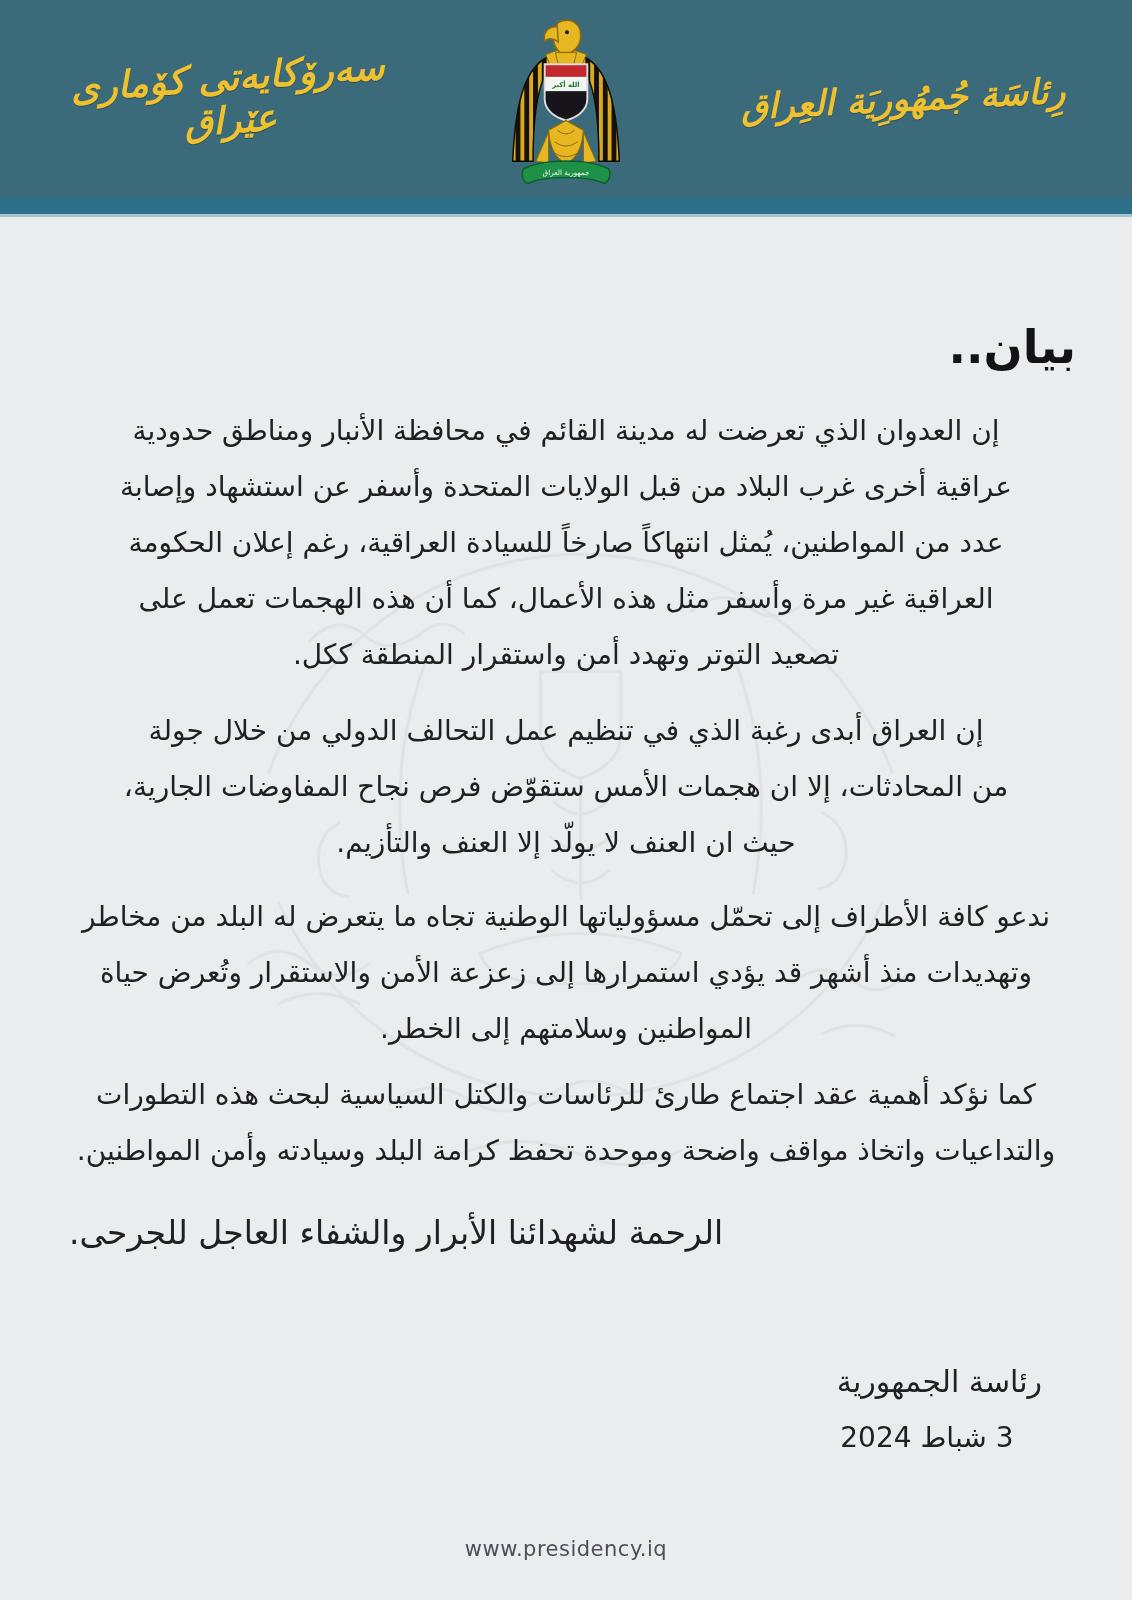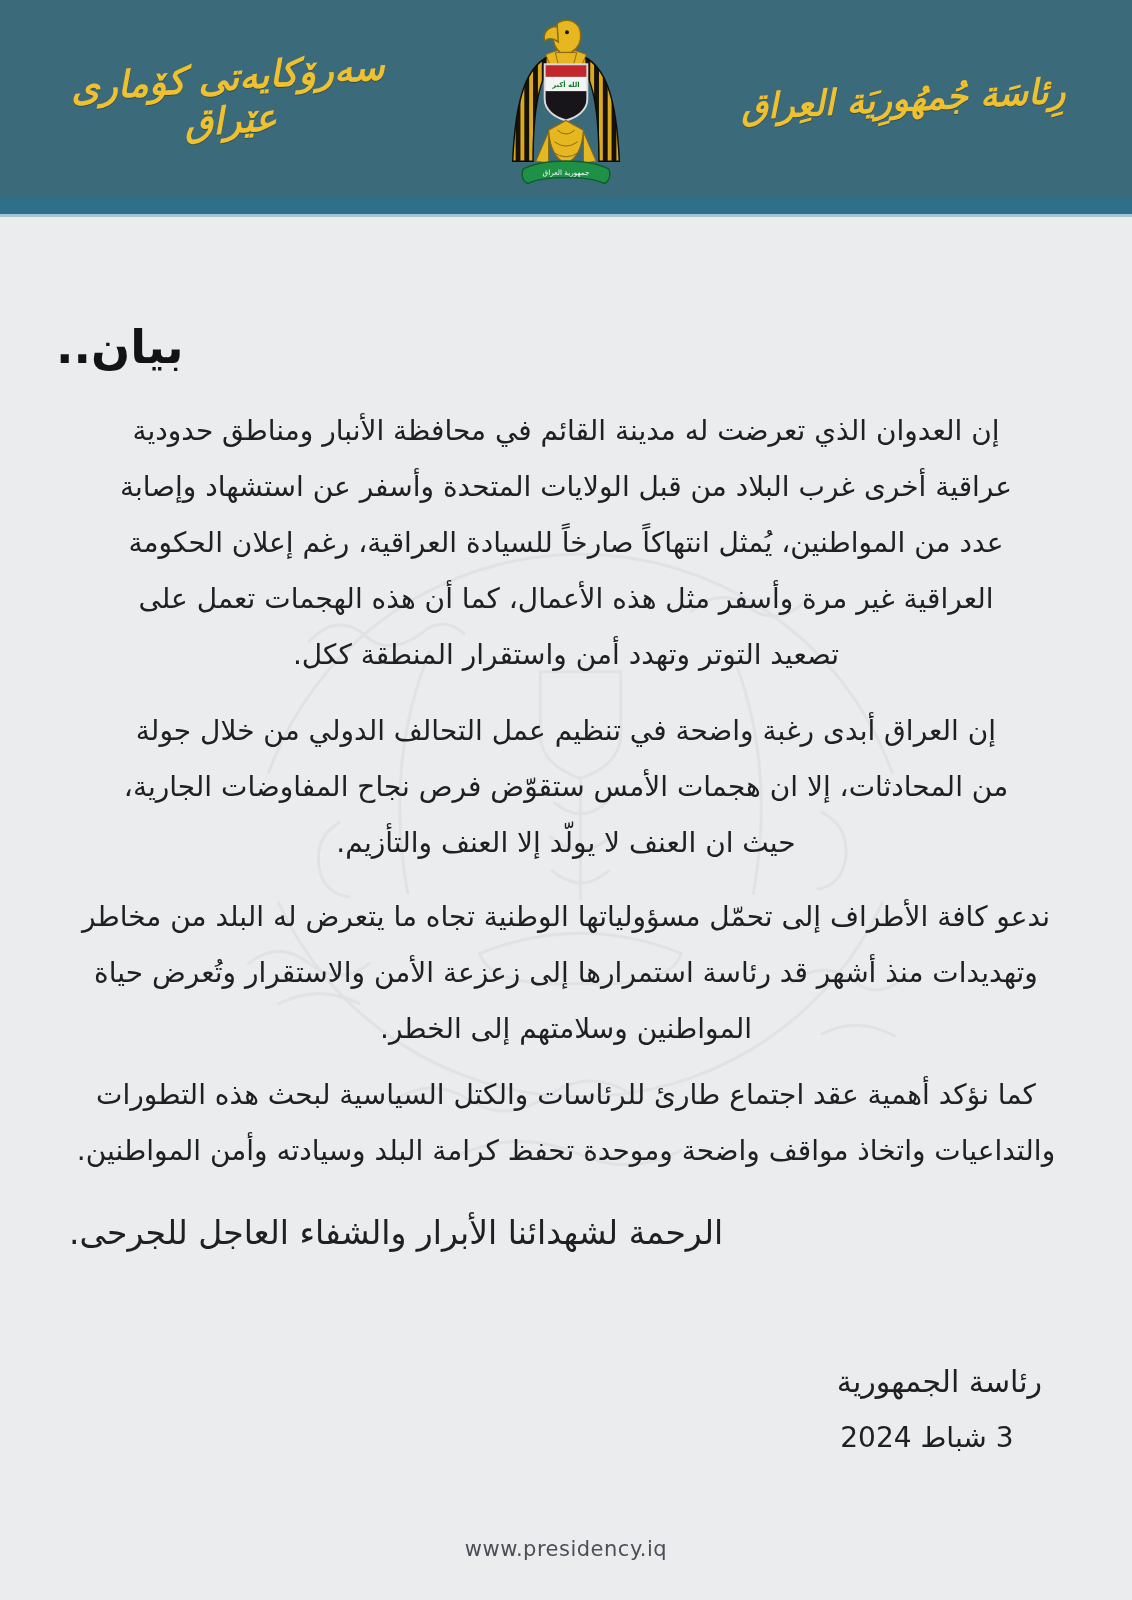--- a/index.html
+++ b/index.html
@@ -27,21 +27,21 @@
   .watermark{
     position:absolute;left:128px;top:340px;width:905px;height:905px;
     z-index:0;opacity:.55;pointer-events:none;
   }
   
   .content{
     position:relative;z-index:1;direction:rtl;padding:0 56px;
     color:#202024;box-sizing:border-box;
   }
   .stmt-title{
-    font-size:46px;line-height:56px;font-weight:bold;text-align:left;
+    font-size:46px;line-height:56px;font-weight:bold;text-align:right;
     margin:102px 0 0;color:#131316;
   }
   .para{margin:0;}
   .para .ln{font-size:28px;line-height:56px;text-align:center;white-space:nowrap;}
   .para.p1{margin-top:28px;}
   .para.p2{margin-top:20px;}
   .para.p3{margin-top:18px;}
   .para.p4{margin-top:10px;}
   .closing{font-size:33px;line-height:56px;text-align:left;margin:26px 13px 0;}
   .signature{
@@ -129,28 +129,28 @@
 
     <section class="para p1">
       <div class="ln">إن العدوان الذي تعرضت له مدينة القائم في محافظة الأنبار ومناطق حدودية</div>
       <div class="ln">عراقية أخرى غرب البلاد من قبل الولايات المتحدة وأسفر عن استشهاد وإصابة</div>
       <div class="ln">عدد من المواطنين، يُمثل انتهاكاً صارخاً للسيادة العراقية، رغم إعلان الحكومة</div>
       <div class="ln">العراقية غير مرة وأسفر مثل هذه الأعمال، كما أن هذه الهجمات تعمل على</div>
       <div class="ln">تصعيد التوتر وتهدد أمن واستقرار المنطقة ككل.</div>
     </section>
 
     <section class="para p2">
-      <div class="ln">إن العراق أبدى رغبة واضحة في تنظيم عمل التحالف الدولي من خلال جولة</div>
+      <div class="ln">إن العراق أبدى رغبة الذي في تنظيم عمل التحالف الدولي من خلال جولة</div>
       <div class="ln">من المحادثات، إلا ان هجمات الأمس ستقوّض فرص نجاح المفاوضات الجارية،</div>
       <div class="ln">حيث ان العنف لا يولّد إلا العنف والتأزيم.</div>
     </section>
 
     <section class="para p3">
       <div class="ln">ندعو كافة الأطراف إلى تحمّل مسؤولياتها الوطنية تجاه ما يتعرض له البلد من مخاطر</div>
-      <div class="ln">وتهديدات منذ أشهر قد رئاسة استمرارها إلى زعزعة الأمن والاستقرار وتُعرض حياة</div>
+      <div class="ln">وتهديدات منذ أشهر قد يؤدي استمرارها إلى زعزعة الأمن والاستقرار وتُعرض حياة</div>
       <div class="ln">المواطنين وسلامتهم إلى الخطر.</div>
     </section>
 
     <section class="para p4">
       <div class="ln">كما نؤكد أهمية عقد اجتماع طارئ للرئاسات والكتل السياسية لبحث هذه التطورات</div>
       <div class="ln">والتداعيات واتخاذ مواقف واضحة وموحدة تحفظ كرامة البلد وسيادته وأمن المواطنين.</div>
     </section>
 
     <p class="closing">الرحمة لشهدائنا الأبرار والشفاء العاجل للجرحى.</p>
 

